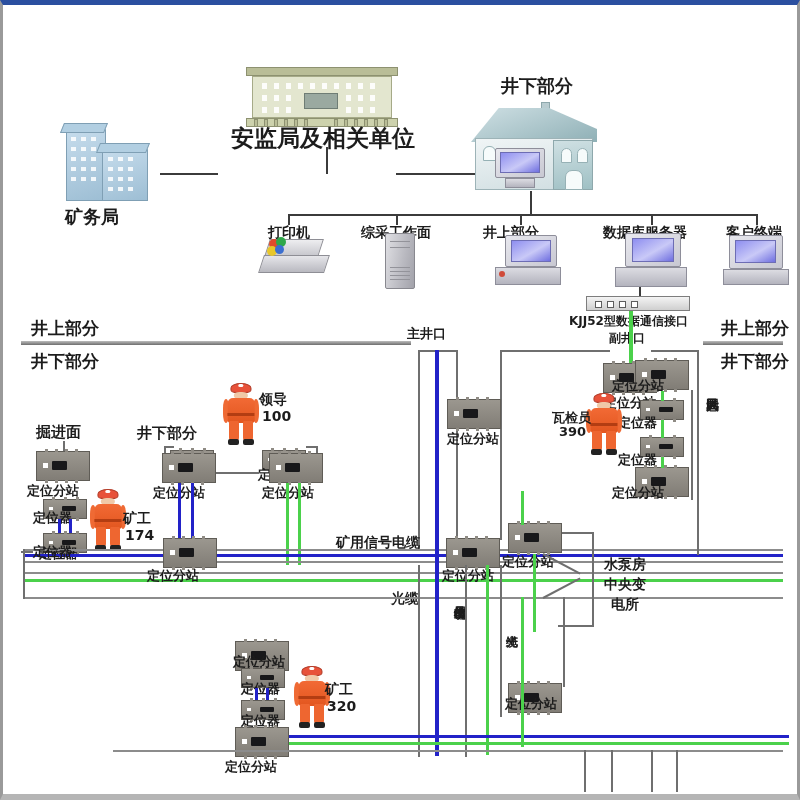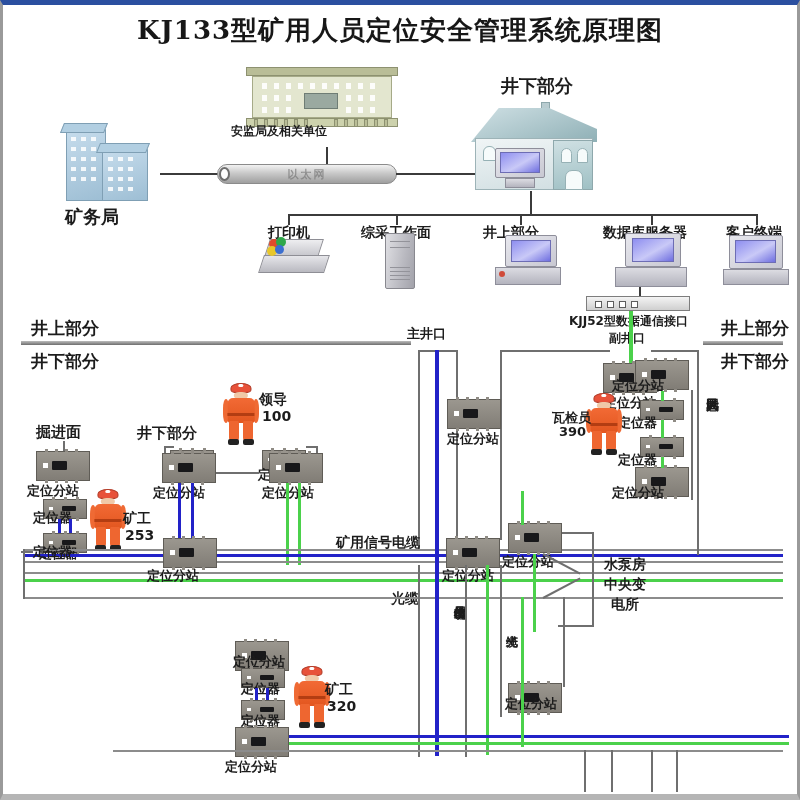--- a/index.html
+++ b/index.html
@@ -136,21 +136,20 @@
   .miner .legR{position:absolute;right:16%;top:62%;width:28%;height:30%;background:#ee6630;border-radius:12%;}
   .miner .bootL{position:absolute;left:13%;bottom:0;width:31%;height:9%;background:#222;border-radius:2px;}
   .miner .bootR{position:absolute;right:13%;bottom:0;width:31%;height:9%;background:#222;border-radius:2px;}
 </style>
 </head>
 <body>
 
 <div id="frame">
   <div id="canvas">
 
-    <div id="title">KJ133型矿用人员定位安全管理系统原理图</div>
 
     <div class="bldg-office" style="left:55px;top:118px;width:105px;height:80px;">
       <div class="tw" style="left:8px;top:6px;width:38px;height:70px;"></div>
       <div class="tw" style="left:44px;top:26px;width:44px;height:50px;"></div>
       <div class="tw-top" style="left:4px;top:0px;width:42px;height:8px;transform:skewX(-22deg);"></div>
       <div class="tw-top" style="left:40px;top:20px;width:48px;height:8px;transform:skewX(-22deg);"></div>
       <div class="win" style="left:13px;top:14px;width:5px;height:4px;"></div>
       <div class="win" style="left:23px;top:14px;width:5px;height:4px;"></div>
       <div class="win" style="left:33px;top:14px;width:5px;height:4px;"></div>
       <div class="win" style="left:13px;top:24px;width:5px;height:4px;"></div>
@@ -213,30 +212,25 @@
       <div class="pill" style="left:38px;top:52px;"></div>
       <div class="pill" style="left:48px;top:52px;"></div>
       <div class="pill" style="left:58px;top:52px;"></div>
       <div class="pill" style="left:88px;top:52px;"></div>
       <div class="pill" style="left:98px;top:52px;"></div>
       <div class="pill" style="left:108px;top:52px;"></div>
       <div class="pill" style="left:118px;top:52px;"></div>
       <div class="pill" style="left:128px;top:52px;"></div>
       <div class="pill" style="left:138px;top:52px;"></div>
     </div>
-    <div class="t cn" style="left:228px;top:118px;font-size:12px;">安监局及相关单位</div>
+    <div class="t cn" style="left:228px;top:118px;font-size:23px;">安监局及相关单位</div>
 
     <div class="ln v dark" style="left:323px;top:142px;height:27px;"></div>
 
     <div class="ln h dark" style="left:157px;top:168px;width:58px;"></div>
-    <div id="pipe">
-      <div class="tube"></div>
-      <div class="cap"></div>
-      <div class="lbl">以太网</div>
-    </div>
     <div class="ln h dark" style="left:393px;top:168px;width:80px;"></div>
 
     <div id="house">
       <div class="chim"></div>
       <div class="hroof"></div>
       <div class="hbody"></div>
       <div class="hwing"></div>
       <div class="hw" style="left:92px;top:48px;width:11px;height:15px;"></div>
       <div class="hw" style="left:108px;top:48px;width:11px;height:15px;"></div>
       <div class="hw" style="left:96px;top:70px;width:18px;height:20px;border-radius:7px 7px 0 0;"></div>
@@ -470,21 +464,21 @@
       <div class="armL"></div>
         <div class="armR"></div>
       <div class="body"></div>
         <div class="belt"></div>
       <div class="legL"></div>
         <div class="legR"></div>
       <div class="bootL"></div>
         <div class="bootR"></div>
     </div>
     <div class="t cn" style="left:120px;top:505px;font-size:14px;">矿工</div>
-    <div class="t cn" style="left:122px;top:522px;font-size:14px;">253</div>
+    <div class="t cn" style="left:122px;top:522px;font-size:14px;">174</div>
 
     <div class="t cn" style="left:134px;top:419px;font-size:15px;">井下部分</div>
 
     <div class="box loc" style="left:167px;top:445px;">
       <div class="fin" style="left:8px;"></div>
         <div class="fin" style="left:20px;"></div>
         <div class="fin" style="left:32px;"></div>
       <div class="finb" style="left:8px;"></div>
         <div class="finb" style="left:20px;"></div>
         <div class="finb" style="left:32px;"></div>

